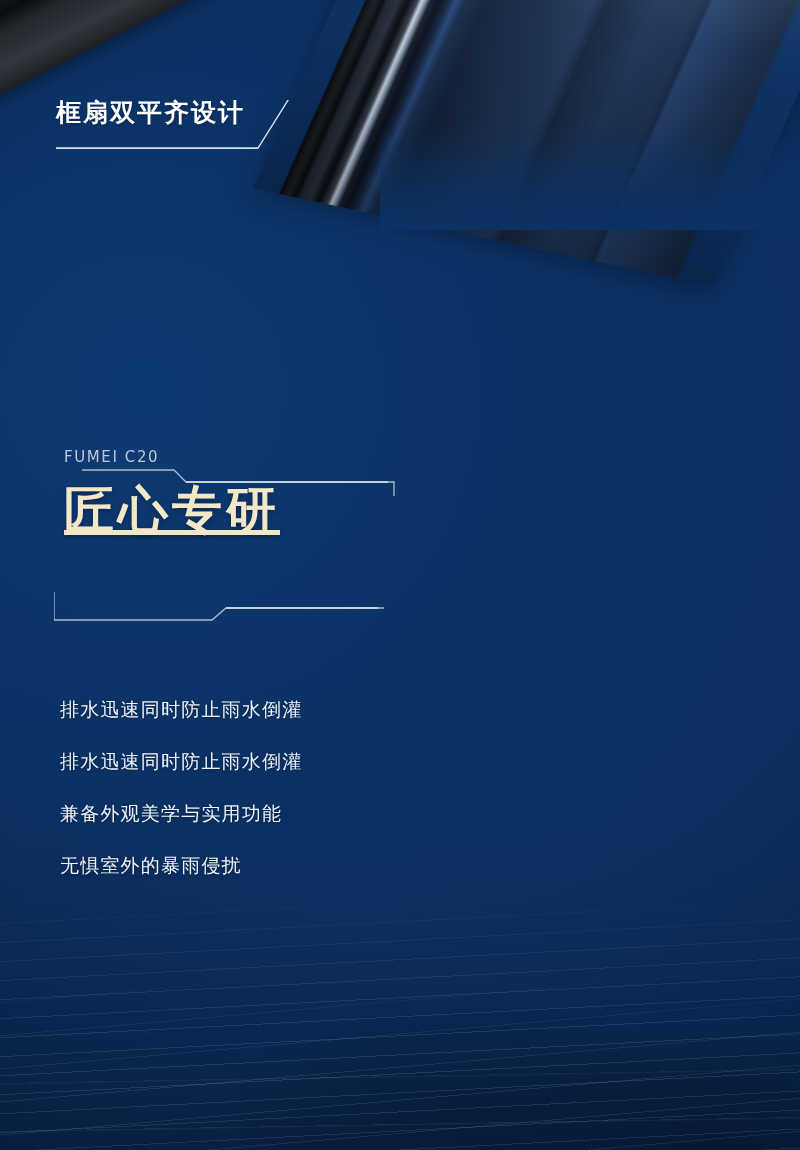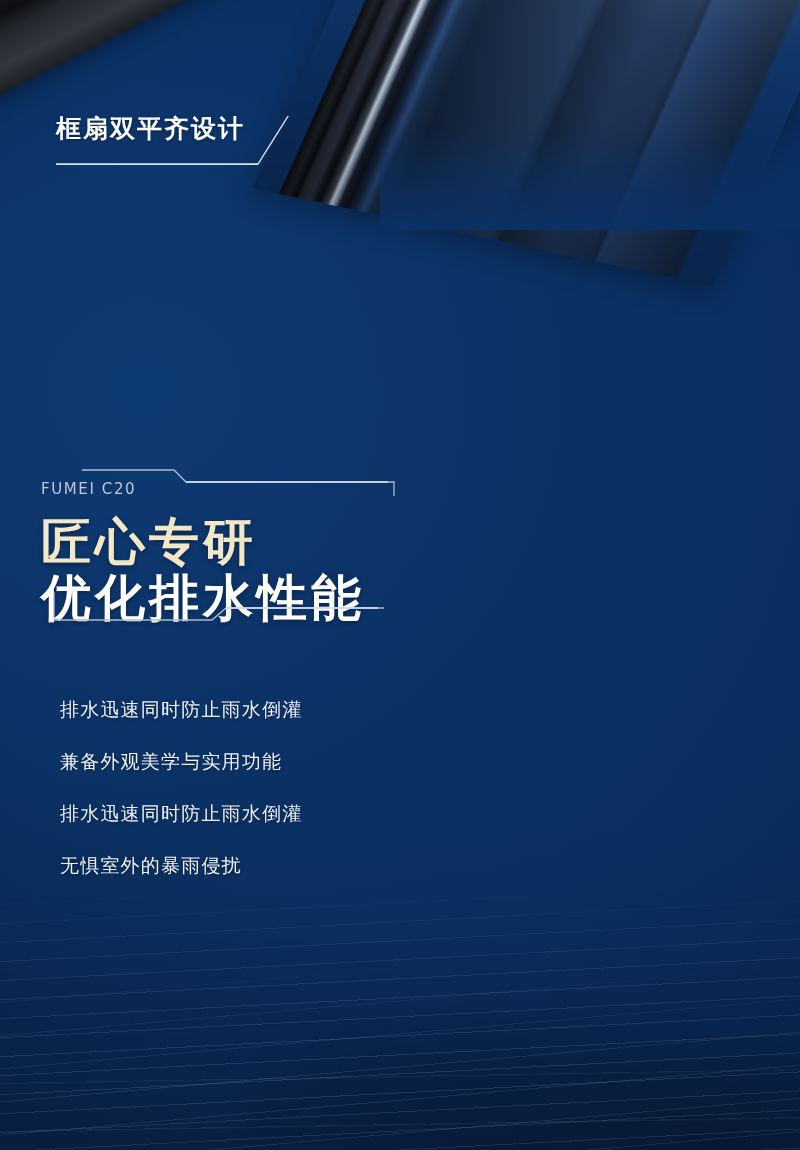--- a/index.html
+++ b/index.html
@@ -162,21 +162,21 @@
     pointer-events:none;
   }
   .slats-fade{
     position:absolute; left:380px; top:0; width:500px; height:230px;
     background:linear-gradient(to bottom, rgba(11,49,100,0) 55%, rgba(11,49,100,.75) 85%, #0b3164 100%);
     pointer-events:none;
   }
 
   
   .caption-wrap{
-    position:absolute; left:56px; top:116px;
+    position:absolute; left:56px; top:100px;
     width:600px; height:60px;
   }
   .caption-text{
     position:absolute; left:0; top:0;
     font-size:25px; font-weight:bold; color:#ffffff;
     letter-spacing:2px; line-height:1;
     text-shadow:0 1px 3px rgba(0,0,0,.35);
     white-space:nowrap;
   }
   .caption-rule{
@@ -184,21 +184,21 @@
     background:#d8e2ee;
   }
   .caption-diag{
     position:absolute; left:0; top:0;
     width:600px; height:200px;
     pointer-events:none;
   }
 
   
   .headline{
-    position:absolute; left:41px; top:450px; width:360px;margin-top:32px;
+    position:absolute; left:64px; top:450px; width:360px;
   }
   .eyebrow{
     position:relative;
     font-size:15px; letter-spacing:1.6px; color:#bfc8d4;
     line-height:1; height:18px;
     white-space:nowrap;
   }
   .hl-top-deco{
     position:absolute; left:82px; top:456px; width:344px; height:42px;
     pointer-events:none;
@@ -206,20 +206,21 @@
   .hl-bot-deco{
     position:absolute; left:54px; top:592px; width:350px; height:42px;
     pointer-events:none;
   }
   .hl-l1{
     margin-top:14px;
     font-size:50px; font-weight:bold; letter-spacing:4px;
     color:#f2e7c6; line-height:1.12;
     white-space:nowrap;
     text-shadow:0 2px 5px rgba(0,0,0,.30);
+    text-decoration:underline;
   }
   .hl-l2{
     font-size:50px; font-weight:bold; letter-spacing:4px;
     color:#ffffff; line-height:1.12;
     white-space:nowrap;
     text-shadow:0 2px 5px rgba(0,0,0,.30);
   }
 
   
   .bullets{
@@ -264,28 +265,27 @@
   </div>
 
   <svg class="hl-top-deco" viewBox="0 0 344 42">
     <polyline points="0,14 92,14 104,26 312,26 312,40" fill="none" stroke="#aebbcc" stroke-width="1.3"></polyline>
     <line x1="104" y1="26" x2="306" y2="26" stroke="#d9e3f0" stroke-width="1.3"></line>
   </svg>
 
   <div class="headline">
     <div class="eyebrow">FUMEI C20</div>
     <div class="hl-l1">匠心专研</div>
-    <div class="hl-l2">优化排水性能</div>
   </div>
 
   <svg class="hl-bot-deco" viewBox="0 0 350 42">
     <polyline points="0,0 0,28 158,28 172,16 330,16" fill="none" stroke="#aebbcc" stroke-width="1.3"></polyline>
     <line x1="172" y1="16" x2="324" y2="16" stroke="#d9e3f0" stroke-width="1.3"></line>
   </svg>
 
   <div class="bullets">
     <div class="bullet">排水迅速同时防止雨水倒灌</div>
+    <div class="bullet">排水迅速同时防止雨水倒灌</div>
     <div class="bullet">兼备外观美学与实用功能</div>
-    <div class="bullet">排水迅速同时防止雨水倒灌</div>
     <div class="bullet">无惧室外的暴雨侵扰</div>
   </div>
 
 </div>
 
 </body></html>

